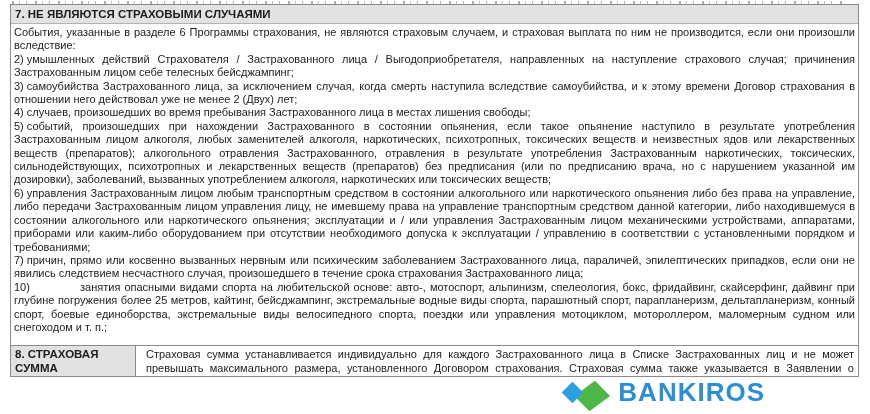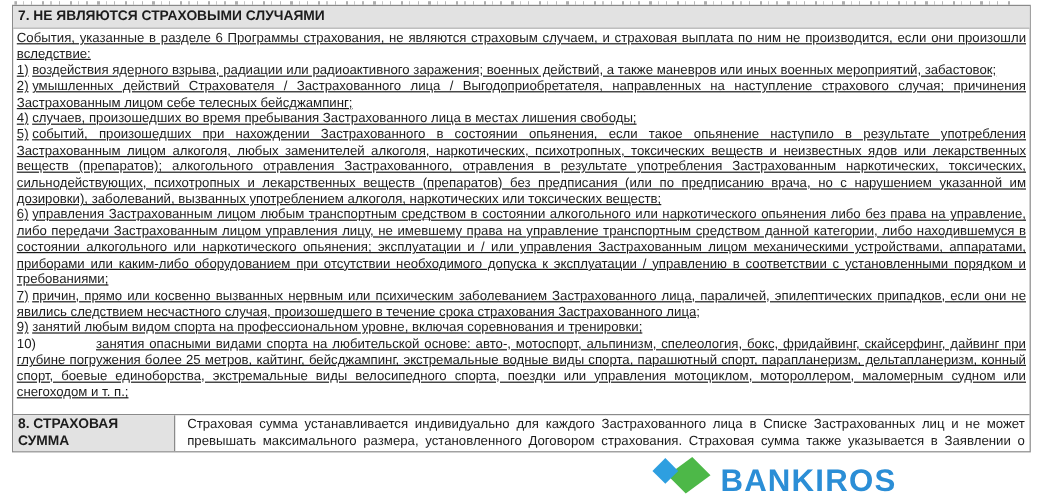--- a/index.html
+++ b/index.html
@@ -8,54 +8,53 @@
 
   
   .clipped-row{position:absolute;top:1px;left:12px;width:834px;height:3px;opacity:.55;
     background:repeating-linear-gradient(90deg,#6d6d6d 0 2px,transparent 2px 7px,#9a9a9a 7px 8px,transparent 8px 14px,#7d7d7d 14px 15px,transparent 15px 23px);}
 
   .doc-table{position:absolute;left:10px;top:4px;width:847px;border:1px solid #8a8a8a;background:#fff;}
 
   .sec7-header{background:#e2e2e2;border-bottom:1px solid #b3b3b3;font-weight:bold;
     font-size:11.5px;line-height:14px;padding:2px 4px;}
 
-  .sec7-body{height:319px;overflow:hidden;padding:2px 3px 0 3px;font-size:11px;line-height:13.4px;text-decoration:underline;}
+  .sec7-body{height:319px;overflow:hidden;padding:2px 3px 0 3px;font-size:11px;line-height:13.4px;}
   .sec7-body p{margin:0;text-align:justify;}
   .item .num{margin-right:3px;}
   .item.tabbed .num{display:inline-block;width:66px;margin-right:0;}
 
   .sec8-row{display:flex;border-top:1px solid #8a8a8a;height:30px;overflow:hidden;}
   .sec8-title{width:118px;flex:0 0 118px;background:#e2e2e2;border-right:1px solid #8a8a8a;
-    font-weight:bold;font-size:11.5px;line-height:14px;padding:1px 12px 0 4px;}
+    font-weight:bold;font-size:11.5px;line-height:14px;padding:1px 2px 0 4px;}
   .sec8-text{flex:1;padding:1px 4px 0 10px;font-size:11px;line-height:14px;text-align:justify;margin:0;}
 
-  .logo{position:absolute;right:20px;bottom:1px;display:flex;align-items:flex-end;gap:7px;}
+  .logo{position:absolute;right:2px;bottom:1px;display:flex;align-items:flex-start;gap:7px;}
   .wordmark{font-size:26px;font-weight:bold;letter-spacing:1px;color:#2b8ed6;line-height:1;}
 </style>
 </head>
 <body>
 
 <div class="page">
 
   <div class="clipped-row"></div>
 
   <div class="doc-table">
 
     <div class="sec7-header">7. НЕ ЯВЛЯЮТСЯ СТРАХОВЫМИ СЛУЧАЯМИ</div>
 
     <div class="sec7-body">
       <p class="intro">События, указанные в разделе 6 Программы страхования, не являются страховым случаем, и страховая выплата по ним не производится, если они произошли вследствие:</p>
 
-      <p class="item"><span class="num">1)</span><span>воздействия ядерного взрыва, радиации или радиоактивного заражения; военных действий, а также маневров или иных военных мероприятий, забастовок;</span></p>
       <p class="item"><span class="num">2)</span><span>умышленных действий Страхователя / Застрахованного лица / Выгодоприобретателя, направленных на наступление страхового случая; причинения Застрахованным лицом себе телесных бейсджампинг;</span></p>
+      <p class="item"><span class="num">3)</span><span>самоубийства Застрахованного лица, за исключением случая, когда смерть наступила вследствие самоубийства, и к этому времени Договор страхования в отношении него действовал уже не менее 2 (Двух) лет;</span></p>
       <p class="item"><span class="num">4)</span><span>случаев, произошедших во время пребывания Застрахованного лица в местах лишения свободы;</span></p>
       <p class="item"><span class="num">5)</span><span>событий, произошедших при нахождении Застрахованного в состоянии опьянения, если такое опьянение наступило в результате употребления Застрахованным лицом алкоголя, любых заменителей алкоголя, наркотических, психотропных, токсических веществ и неизвестных ядов или лекарственных веществ (препаратов); алкогольного отравления Застрахованного, отравления в результате употребления Застрахованным наркотических, токсических, сильнодействующих, психотропных и лекарственных веществ (препаратов) без предписания (или по предписанию врача, но с нарушением указанной им дозировки), заболеваний, вызванных употреблением алкоголя, наркотических или токсических веществ;</span></p>
       <p class="item"><span class="num">6)</span><span>управления Застрахованным лицом любым транспортным средством в состоянии алкогольного или наркотического опьянения либо без права на управление, либо передачи Застрахованным лицом управления лицу, не имевшему права на управление транспортным средством данной категории, либо находившемуся в состоянии алкогольного или наркотического опьянения; эксплуатации и / или управления Застрахованным лицом механическими устройствами, аппаратами, приборами или каким-либо оборудованием при отсутствии необходимого допуска к эксплуатации / управлению в соответствии с установленными порядком и требованиями;</span></p>
       <p class="item"><span class="num">7)</span><span>причин, прямо или косвенно вызванных нервным или психическим заболеванием Застрахованного лица, параличей, эпилептических припадков, если они не явились следствием несчастного случая, произошедшего в течение срока страхования Застрахованного лица;</span></p>
-      <p class="item"><span class="num">9)</span><span>занятий любым видом спорта на профессиональном уровне, включая соревнования и тренировки;</span></p>
       <p class="item tabbed"><span class="num">10)</span><span>занятия опасными видами спорта на любительской основе: авто-, мотоспорт, альпинизм, спелеология, бокс, фридайвинг, скайсерфинг, дайвинг при глубине погружения более 25 метров, кайтинг, бейсджампинг, экстремальные водные виды спорта, парашютный спорт, парапланеризм, дельтапланеризм, конный спорт, боевые единоборства, экстремальные виды велосипедного спорта, поездки или управления мотоциклом, мотороллером, маломерным судном или снегоходом и т. п.;</span></p>
 
     </div>
 
     <div class="sec8-row">
       <div class="sec8-title">8. СТРАХОВАЯ СУММА</div>
       <p class="sec8-text">Страховая сумма устанавливается индивидуально для каждого Застрахованного лица в Списке Застрахованных лиц и не может превышать максимального размера, установленного Договором страхования. Страховая сумма также указывается в Заявлении о включении.</p>
     </div>
 
   </div>

